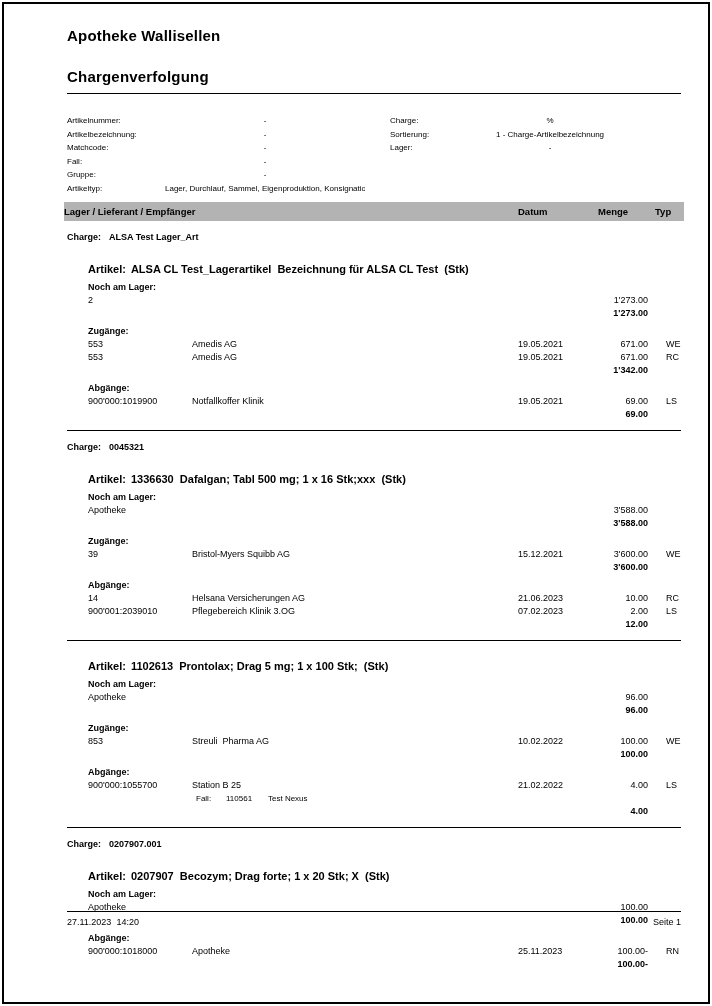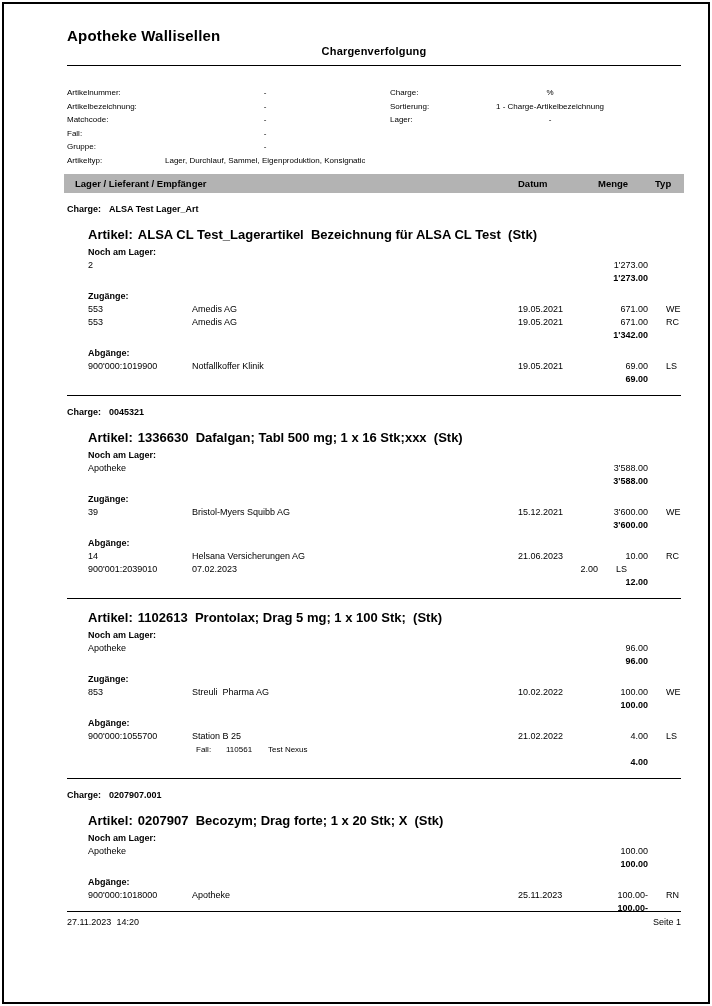--- a/index.html
+++ b/index.html
@@ -1,36 +1,36 @@
 <!DOCTYPE html>
 <html><head>
 <meta charset="utf-8">
 <style>
   html,body{margin:0;padding:0;background:#ffffff;}
   .page{position:relative;width:712px;height:1006px;background:#fff;
         font-family:"Liberation Sans","DejaVu Sans",sans-serif;color:#000;overflow:hidden;}
   .frame{position:absolute;inset:2px;border:2px solid #000;pointer-events:none;}
   .content{position:absolute;left:67px;top:0;width:614px;}
   .r-title{padding-top:27px;font-size:15px;font-weight:bold;letter-spacing:.2px;}
-  .r-subtitle{margin-top:1px;font-size:11px;font-weight:bold;letter-spacing:.2px;text-align:center;}
+  .r-subtitle{margin-top:24px;font-size:15px;font-weight:bold;letter-spacing:.2px;}
   .rule{margin-top:8px;border-top:1px solid #000;height:0;}
   #filters{margin-top:20px;}
   .f-row{display:grid;grid-template-columns:98px 200px 25px 65px 190px;font-size:8px;line-height:13.5px;}
   .f-row span{white-space:pre;overflow:hidden;}
   .f-lv{text-align:center;}
   .f-lv.left{text-align:left;}
   .f-rv{text-align:center;}
   .thead{margin-top:7px;margin-left:-3px;width:620px;background:#b3b3b3;height:19px;line-height:19px;
          display:grid;grid-template-columns:454px 80px 50px 36px;font-size:9.5px;font-weight:bold;}
-  .th1{padding-left:11px;}
+  .th1{padding-left:0;}
   .th3{}
   .th4{padding-left:7px;}
   .charge-line{margin-top:10px;font-size:9px;line-height:13px;font-weight:bold;white-space:pre;}
   .charge-line .val{margin-left:8px;}
-  .artikel-line{margin-top:12px;padding-left:21px;font-size:13px;line-height:13px;font-weight:bold;white-space:pre;}
+  .artikel-line{margin-top:19px;padding-left:21px;font-size:11px;line-height:13px;font-weight:bold;white-space:pre;}
   .artikel-line .val{margin-left:5px;}
   .sec-title{margin-top:5px;padding-left:21px;font-size:9px;line-height:13px;font-weight:bold;}
   .row{display:grid;grid-template-columns:104px 326px 80px 50px 33px;padding-left:21px;
        font-size:9px;line-height:13px;}
   .row span{white-space:pre;overflow:hidden;}
   .c-menge{text-align:right;}
   .c-typ{padding-left:18px;}
   .total .c-menge{font-weight:bold;}
   .sep{border-top:1px solid #000;height:0;margin:9px 0;}
   .fall{font-size:8px;}
@@ -191,20 +191,21 @@
         <div class="sec-title">Abgänge:</div>
         <div class="row">
           <span class="c-code">14</span>
           <span class="c-name">Helsana Versicherungen AG</span>
           <span class="c-date">21.06.2023</span>
           <span class="c-menge">10.00</span>
           <span class="c-typ">RC</span>
         </div>
         <div class="row">
           <span class="c-code">900'001:2039010</span>
+          <span class="c-name">Pflegebereich Klinik 3.OG</span>
           <span class="c-date">07.02.2023</span>
           <span class="c-menge">2.00</span>
           <span class="c-typ">LS</span>
         </div>
         <div class="row total">
           <span class="c-code"></span>
           <span class="c-name"></span>
           <span class="c-date"></span>
           <span class="c-menge">12.00</span>
           <span class="c-typ"></span>

